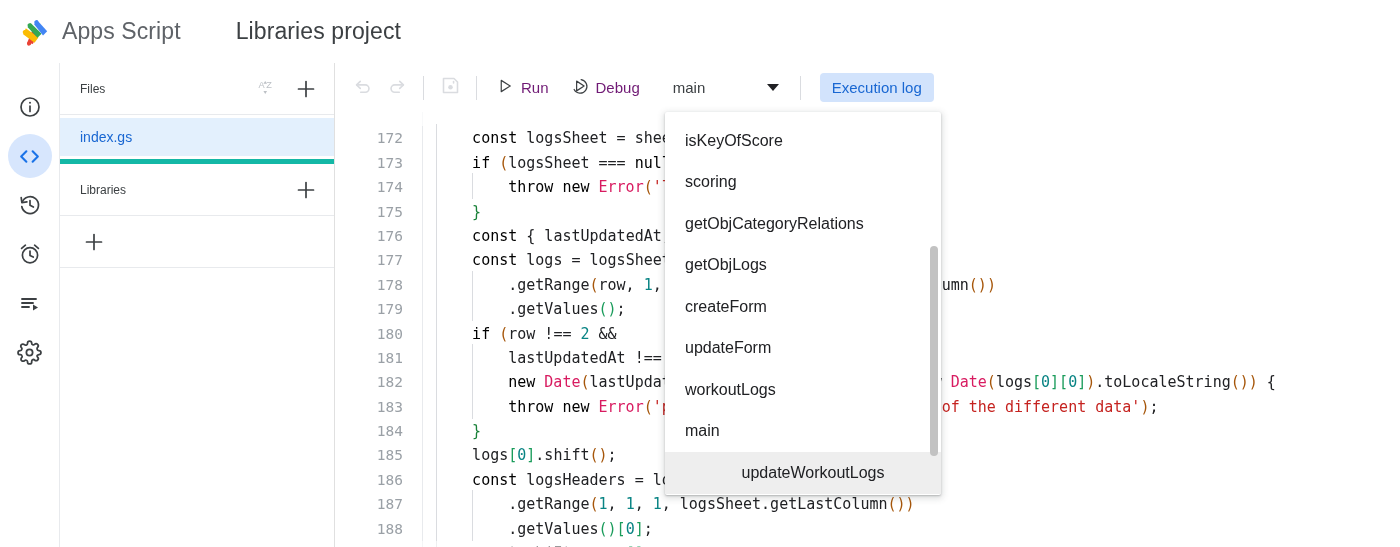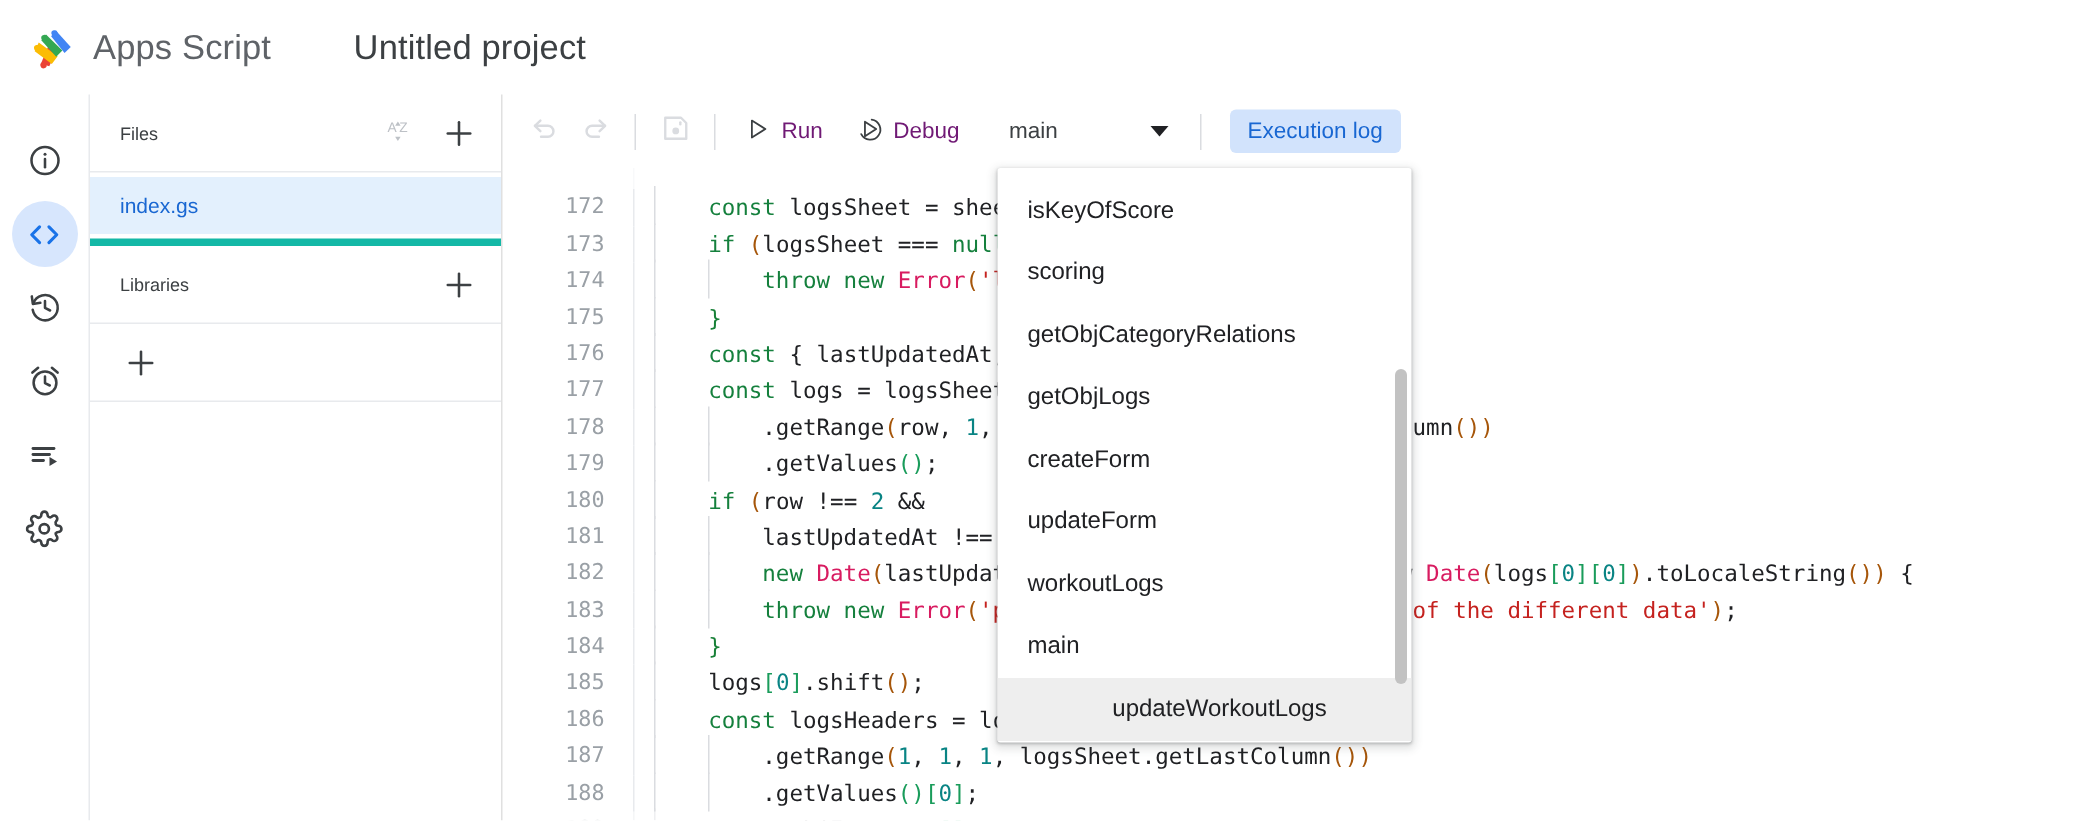--- a/index.html
+++ b/index.html
@@ -126,21 +126,21 @@
     width: 1px; background: #e8eaed;
   }
   .code-txt { position: relative; padding-left: 0px; }
   .ind {
     display: inline-block; width: 4ch; position: relative;
   }
   .ind::before {
     content:""; position:absolute; left: 0px; top: -2px; height: 26px;
     width: 1px; background: #dadce0;
   }
-  .k   { color: #15803d; }  
+  .k   { color: #000000; }  
   .cls { color: #d81b60; }  
   .str { color: #c5221f; }  
   .num { color: #098484; }  
   .par { color: #a6560a; }  
   .brk { color: #1a9c5b; }  
   .pl  { color: #202124; }  
   .grn { color: #188038; }
   .partial-top { opacity: .30; }
   .partial-bot { opacity: .45; }
 
@@ -180,21 +180,21 @@
           <path d="M15 6 L23 19 L18 22 L11 9 Z" fill="#34a853"></path>
           <path d="M22 5 L29 18 L24 21 L18 8 Z" fill="#4285f4"></path>
           <circle cx="8.4" cy="25.5" r="2.1" fill="#ea4335"></circle>
           <circle cx="7.1" cy="13.4" r="2.1" fill="#fbbc04"></circle>
           <circle cx="13.4" cy="8" r="2.1" fill="#34a853"></circle>
           <circle cx="20.7" cy="6.6" r="2.1" fill="#4285f4"></circle>
         </g>
       </svg>
     </div>
     <div class="app-title">Apps Script</div>
-    <div class="project-title">Untitled project</div>
+    <div class="project-title">Libraries project</div>
   </div>
 
   <div class="rail">
 
     <div class="rail-btn">
       <span>
         <svg width="24" height="24" viewBox="0 0 24 24" fill="none" stroke="#3c4043" stroke-width="1.7">
           <circle cx="12" cy="12" r="9"></circle>
           <line x1="12" y1="11" x2="12" y2="16.5" stroke-linecap="round"></line>
           <circle cx="12" cy="7.8" r="1" fill="#3c4043" stroke="none"></circle>

